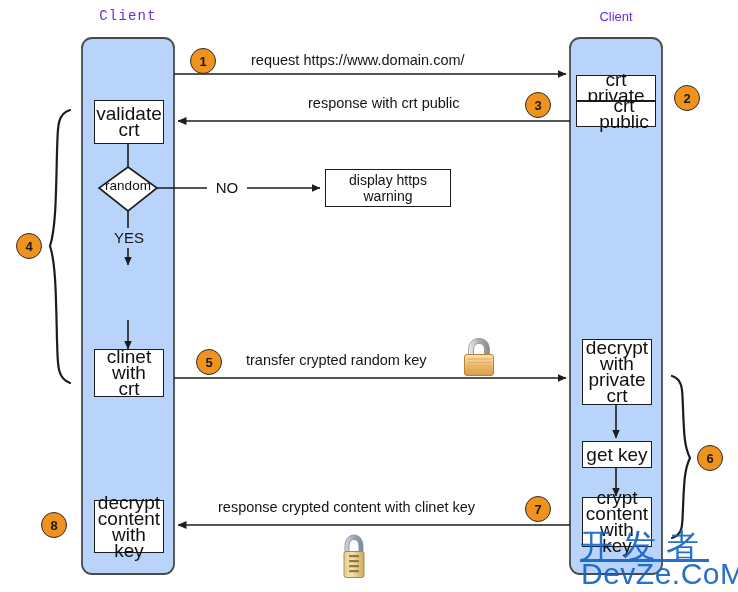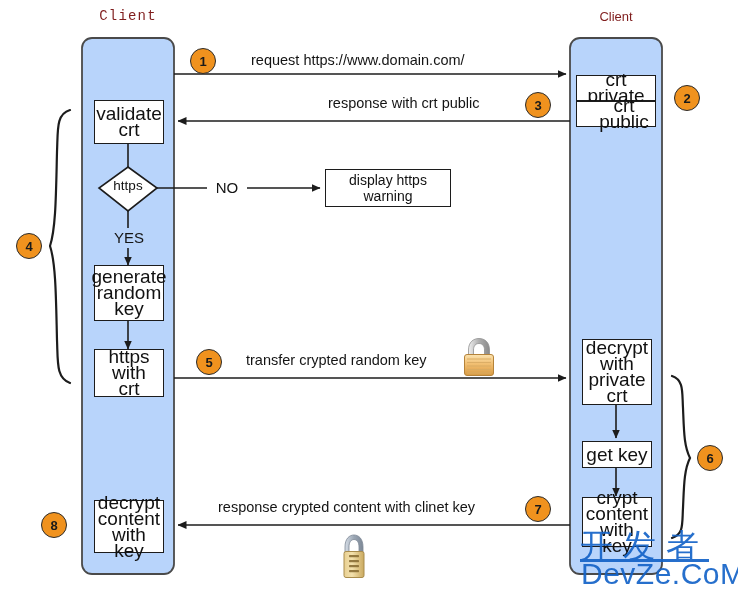--- a/index.html
+++ b/index.html
@@ -21,21 +21,21 @@
   #svg-layer {
     position: absolute;
     left: 0;
     top: 0;
     width: 738px;
     height: 592px;
   }
   .lane-title {
     position: absolute;
     text-align: center;
-    color: #7f1d1d;
+    color: #6d28d9;
     white-space: nowrap;
   }
   .lane-title.mono {
     font-family: "Liberation Mono", "DejaVu Sans Mono", monospace;
     font-size: 14px;
     letter-spacing: 1.2px;
   }
   .lane-title.sans {
     font-family: "Liberation Sans", sans-serif;
     font-size: 13px;
@@ -222,27 +222,24 @@
 
   <div class="lane-title mono" style="left:82px; top:8px; width:92px;">Client</div>
   <div class="lane-title sans" style="left:570px; top:9px; width:92px;">Client</div>
 
   <div class="node-box" style="left:94px; top:100px; width:70px; height:44px;">validate
 crt</div>
 
   <div class="branch-label" style="left:108px; top:229px; width:42px; text-align:center;">YES</div>
 
   <div style="position:absolute; left:99px; top:178px; width:58px; text-align:center;
-              font-family:'Liberation Sans',sans-serif; font-size:13.5px; color:#111;">https</div>
-
-  <div class="node-box" style="left:94px; top:265px; width:70px; height:56px;">generate
-random
-key</div>
-
-  <div class="node-box" style="left:94px; top:349px; width:70px; height:48px;">https with
+              font-family:'Liberation Sans',sans-serif; font-size:13.5px; color:#111;">random</div>
+
+
+  <div class="node-box" style="left:94px; top:349px; width:70px; height:48px;">clinet with
 crt</div>
 
   <div class="node-box" style="left:94px; top:500px; width:70px; height:53px;">decrypt
 content
 with key</div>
 
   <div class="node-box" style="left:576px; top:75px; width:80px; height:26px;">crt private</div>
 
   <div class="node-box" style="left:576px; top:101px; width:80px; height:26px;padding-left:16px;">crt public</div>
 
@@ -256,21 +253,21 @@
   <div class="node-box" style="left:582px; top:497px; width:70px; height:50px;">crypt
 content
 with key</div>
 
   <div class="node-box" style="left:325px; top:169px; width:126px; height:38px; font-size:14px;">display https warning</div>
 
   <div class="branch-label" style="left:207px; top:179px; width:40px; text-align:center;">NO</div>
 
   <div class="edge-label" style="left:251px; top:52px;">request https://www.domain.com/</div>
 
-  <div class="edge-label" style="left:328px; top:95px;">response with crt public</div>
+  <div class="edge-label" style="left:308px; top:95px;">response with crt public</div>
 
   <div class="edge-label" style="left:246px; top:352px;">transfer crypted random key</div>
 
   <div class="edge-label" style="left:218px; top:499px;">response crypted content with clinet key</div>
 
   <div class="num-badge" style="left:190px; top:48px;">1</div>
 
   <div class="num-badge" style="left:674px; top:85px;">2</div>
 
   <div class="num-badge" style="left:525px; top:92px;">3</div>

